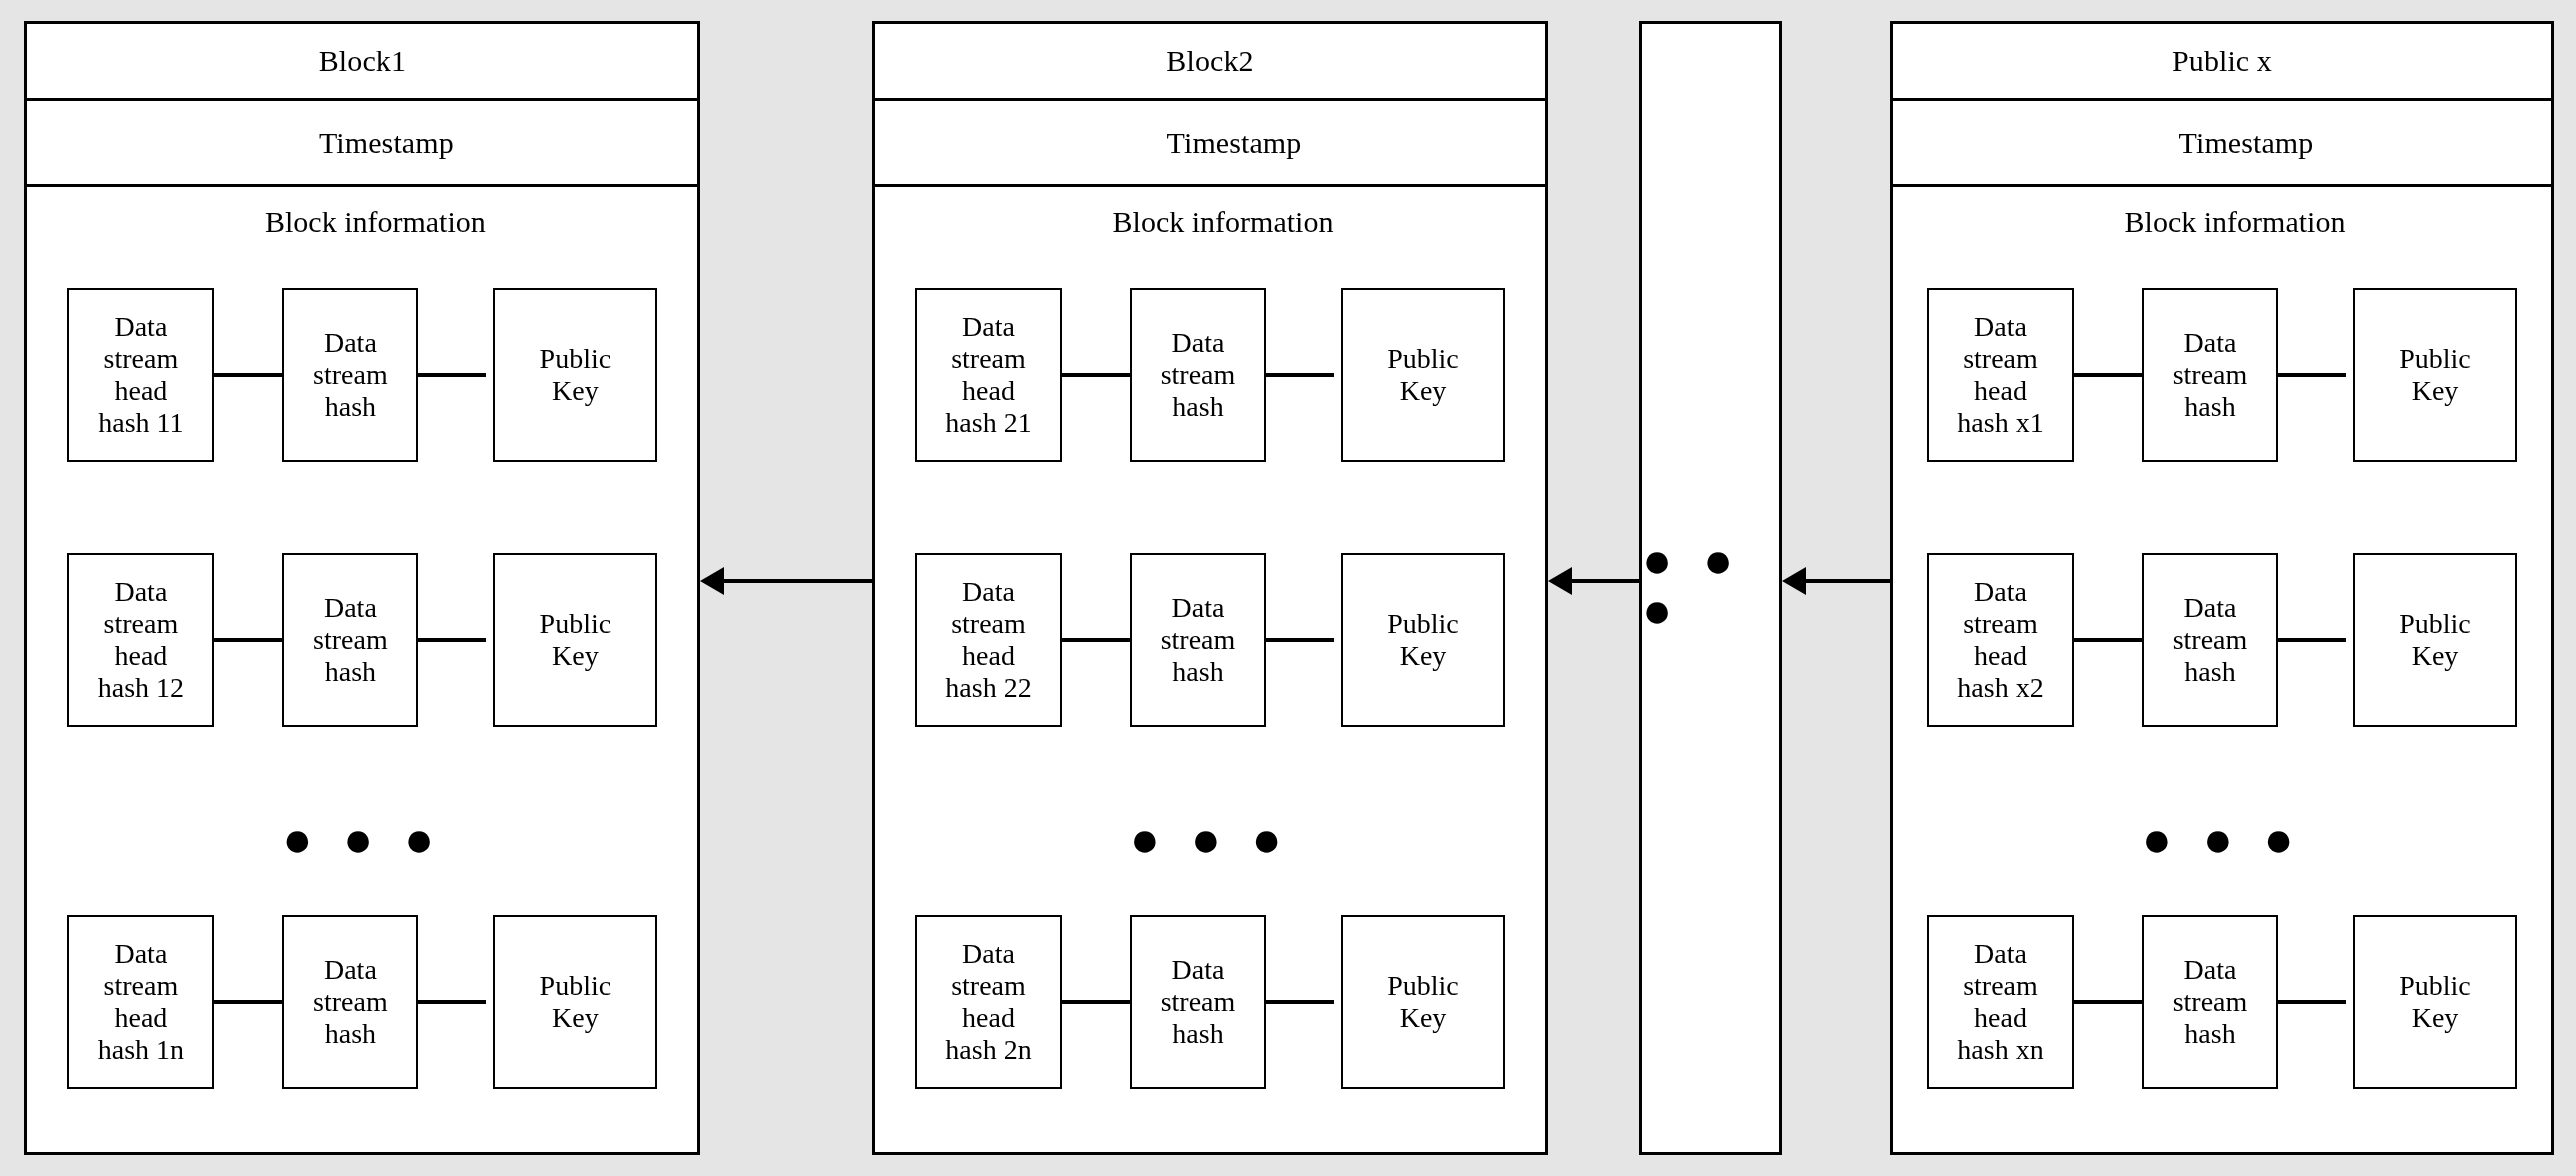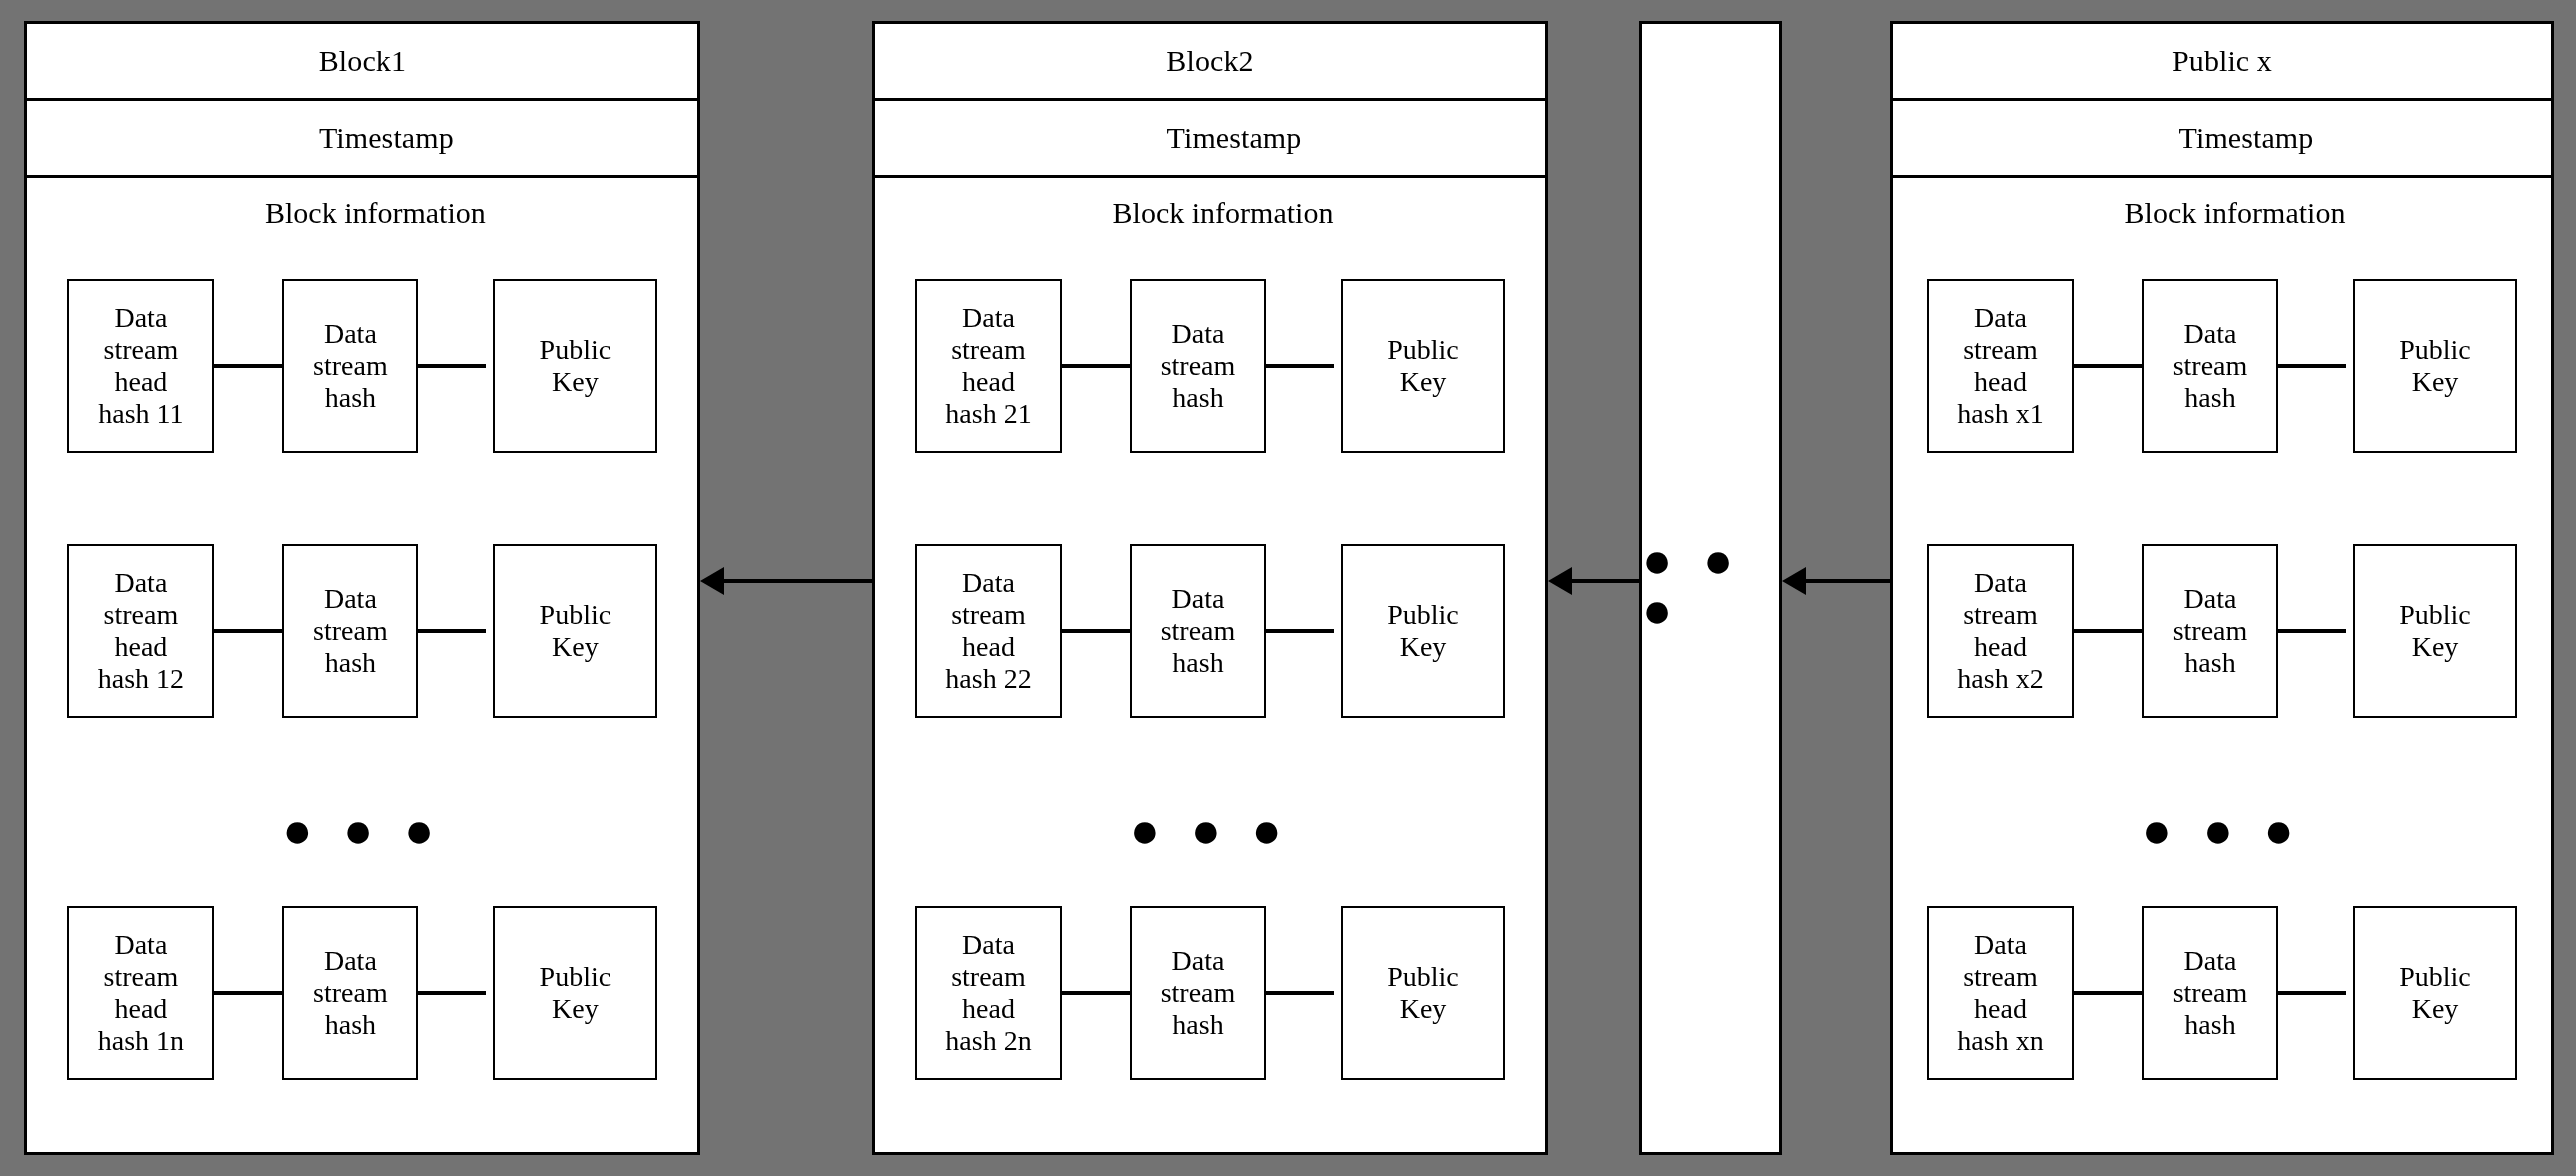--- a/index.html
+++ b/index.html
@@ -13,42 +13,42 @@
     height: 1177px;
     font-family: "Liberation Serif", "DejaVu Serif", serif;
     color: #000000;
     overflow: hidden;
   }
 
   #canvas {
     position: relative;
     width: 2576px;
     height: 1177px;
-    background: #737373;
+    background: #e5e5e5;
   }
 
   
   .block {
     position: absolute;
     box-sizing: border-box;
     border: 3.5px solid #000000;
     background: #ffffff;
   }
 
   .block-title-cell,
   .block-timestamp-cell {
     box-sizing: border-box;
     width: 100%;
     display: flex;
     align-items: center;
     justify-content: center;
     border-bottom: 3.5px solid #000000;
   }
   .block-title-cell   { height: 77px; }
-  .block-timestamp-cell { height: 77px; padding-left: 48px; }
+  .block-timestamp-cell { height: 86px; padding-left: 48px; }
 
   .block-title-text,
   .block-timestamp-text {
     font-size: 30px;
     line-height: 1;
     letter-spacing: 0.1px;
   }
 
   .block-info-area {
     position: relative;

